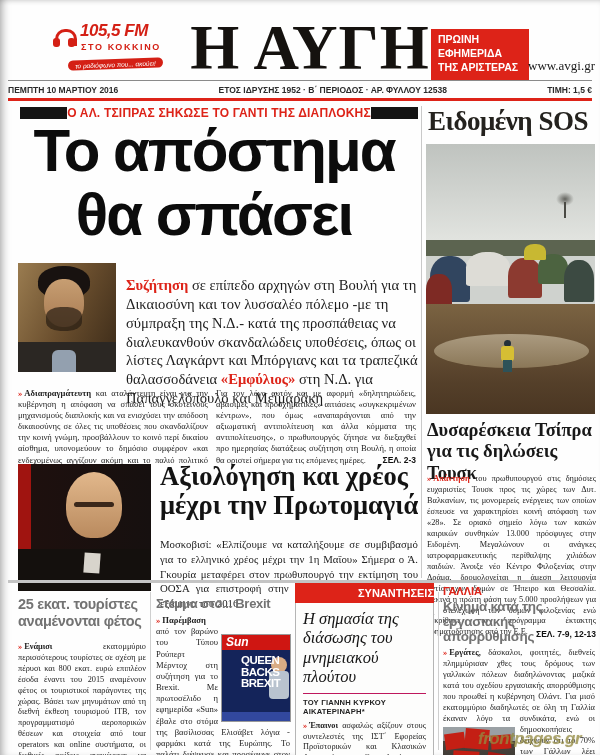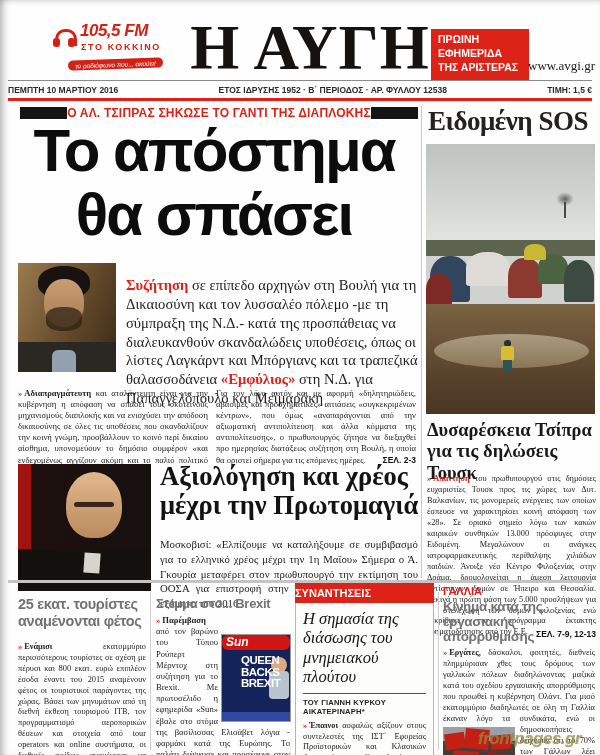--- a/index.html
+++ b/index.html
@@ -80,28 +80,28 @@
   
   .hrule{position:absolute;left:8px;right:8px;top:580px;height:3px;background:#c4c4c4;}
   .bdiv{position:absolute;top:592px;height:158px;border-left:1px solid #cfcfcf;}
   .sans-title{font-family:"Liberation Sans",sans-serif;font-weight:bold;color:#737373;letter-spacing:-.3px;}
   .tourism-title{position:absolute;left:18px;top:596px;width:128px;font-size:14.5px;line-height:1.18;}
   .tourism-body{position:absolute;left:18px;top:634px;width:128px;font-size:8.3px;line-height:1.31;text-align:justify;}
   .brexit-title{position:absolute;left:156px;top:596px;width:134px;font-size:13px;}
   .brexit-body{position:absolute;left:156px;top:615px;width:134px;font-size:8.3px;line-height:1.3;text-align:justify;}
   .sun-cover{float:right;width:68px;height:86px;margin:20px 0 2px 4px;background:#14245a;position:relative;overflow:hidden;box-shadow:0 0 0 1px #999;}
   .sun-mast{position:absolute;left:0;top:0;width:100%;height:15px;background:#cf1612;color:#fff;
-        font:italic bold 12px/15px "Liberation Sans",sans-serif;padding-left:4px;box-sizing:border-box;border-radius:6px;}
+        font:italic bold 12px/15px "Liberation Sans",sans-serif;padding-left:4px;box-sizing:border-box;}
   .sun-headline{position:absolute;left:3px;top:20px;width:46px;color:#fff;
         font:bold 11.5px/1.02 "Liberation Sans",sans-serif;letter-spacing:-.5px;margin-left:16px;}
   .sun-queen{position:absolute;right:3px;top:22px;width:16px;height:16px;background:#d9ac84;border-radius:50%;}
   .sun-queen2{position:absolute;right:1px;top:36px;width:20px;height:28px;background:#b9c3cf;border-radius:4px;}
   .sun-strip{position:absolute;left:0;bottom:0;width:100%;height:9px;background:#32489e;}
   .meet-box{position:absolute;left:295px;top:583px;width:139px;}
-  .meet-header{background:#dd2318;color:#fff;text-align:left;font:bold 11px "Liberation Sans",sans-serif;padding:4px 0;}
+  .meet-header{background:#dd2318;color:#fff;text-align:right;font:bold 11px "Liberation Sans",sans-serif;padding:4px 0;}
   .meet-inner{border:1px solid #b5b5b5;border-top:none;padding:6px 7px 5px;background:#fdfdfc;height:146px;}
   .meet-title{font:italic 16.5px/1.18 "Liberation Serif",serif;color:#151515;}
   .meet-byline{font:bold 7.6px "Liberation Sans",sans-serif;color:#222;border-top:1px solid #be185d;margin-top:6px;padding-top:4px;letter-spacing:.2px;}
   .meet-body{font-size:8.3px;line-height:1.3;text-align:justify;margin-top:5px;color:#222;}
   .france{position:absolute;left:443px;top:585px;width:152px;}
   .france-label{color:#dd2318;font:bold 11px "Liberation Sans",sans-serif;}
   .france-title{font-size:13.5px;line-height:1.12;margin-top:2px;}
   .france-body{font-size:8.4px;line-height:1.3;text-align:justify;margin-top:4px;}
   .protest{float:left;width:72px;height:64px;margin:2px 5px 0 0;position:relative;overflow:hidden;
         background:linear-gradient(#9aa0a4 0 14px,#4a443e 14px,#2c2824 100%);}

